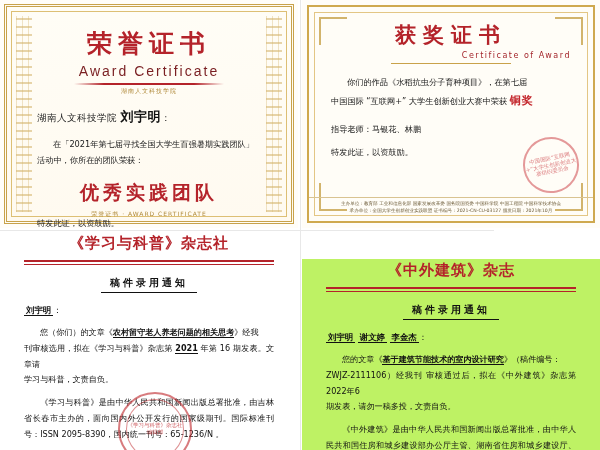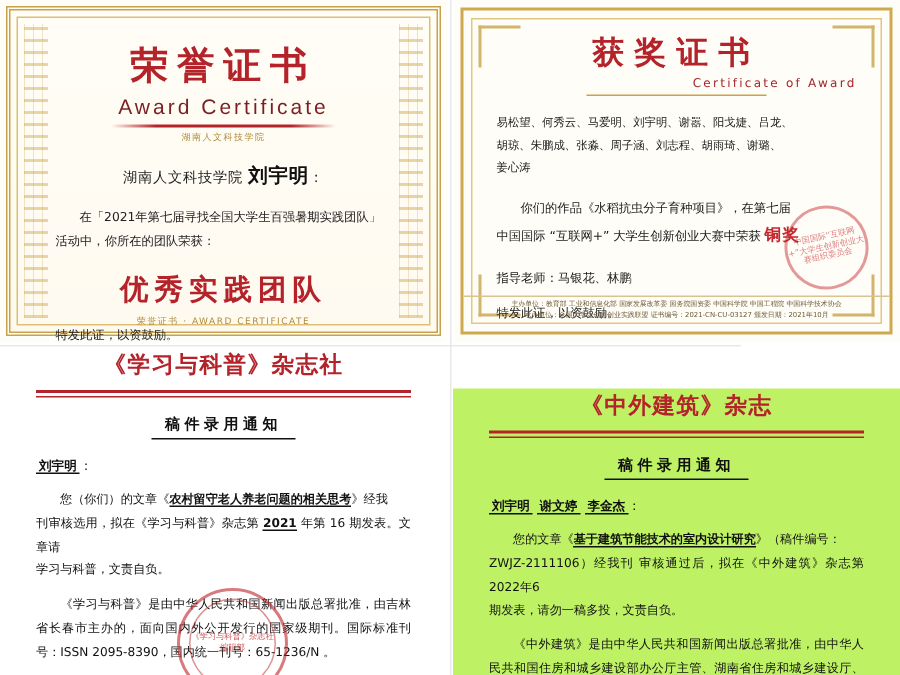--- a/index.html
+++ b/index.html
@@ -85,21 +85,20 @@
     font-size: 6px;
     color: #b08a3a;
     letter-spacing: 1px;
     margin-top: 2px;
   }
   .tl-org {
     margin-top: 12px;
     font-size: 9.5px;
     color: #222;
     letter-spacing: .5px;
-    text-align: center;
   }
   .tl-name {
     font-family: "DejaVu Serif", "Liberation Serif", serif;
     font-size: 13px;
     color: #111;
     font-weight: bold;
   }
   .tl-body {
     margin-top: 11px;
     font-size: 8.2px;
@@ -369,25 +368,20 @@
       <div class="tr-corner tr-c1"></div>
       <div class="tr-corner tr-c2"></div>
       <div class="tr-corner tr-c3"></div>
       <div class="tr-corner tr-c4"></div>
 
       <div class="tr-inner">
         <div class="tr-title">获奖证书</div>
         <div class="tr-sub">Certificate of Award</div>
         <div class="tr-sub-rule"></div>
 
-        <div class="tr-names">
-          <span>易松望、何秀云、马爱明、刘宇明、谢嚣、阳戈婕、吕龙、</span><br>
-          <span>胡琼、朱鹏成、张淼、周子涵、刘志程、胡雨琦、谢璐、</span><br>
-          <span>姜心涛</span>
-        </div>
 
         <div class="tr-para">
           <span class="ind"></span><span>你们的作品《水稻抗虫分子育种项目》，在第七届</span><br>
           <span>中国国际 “互联网+” 大学生创新创业大赛中荣获</span>
           <span class="hl-red">铜奖</span>
         </div>
 
         <div class="tr-teacher">
           <span>指导老师：</span><span>马银花、林鹏</span>
         </div>

